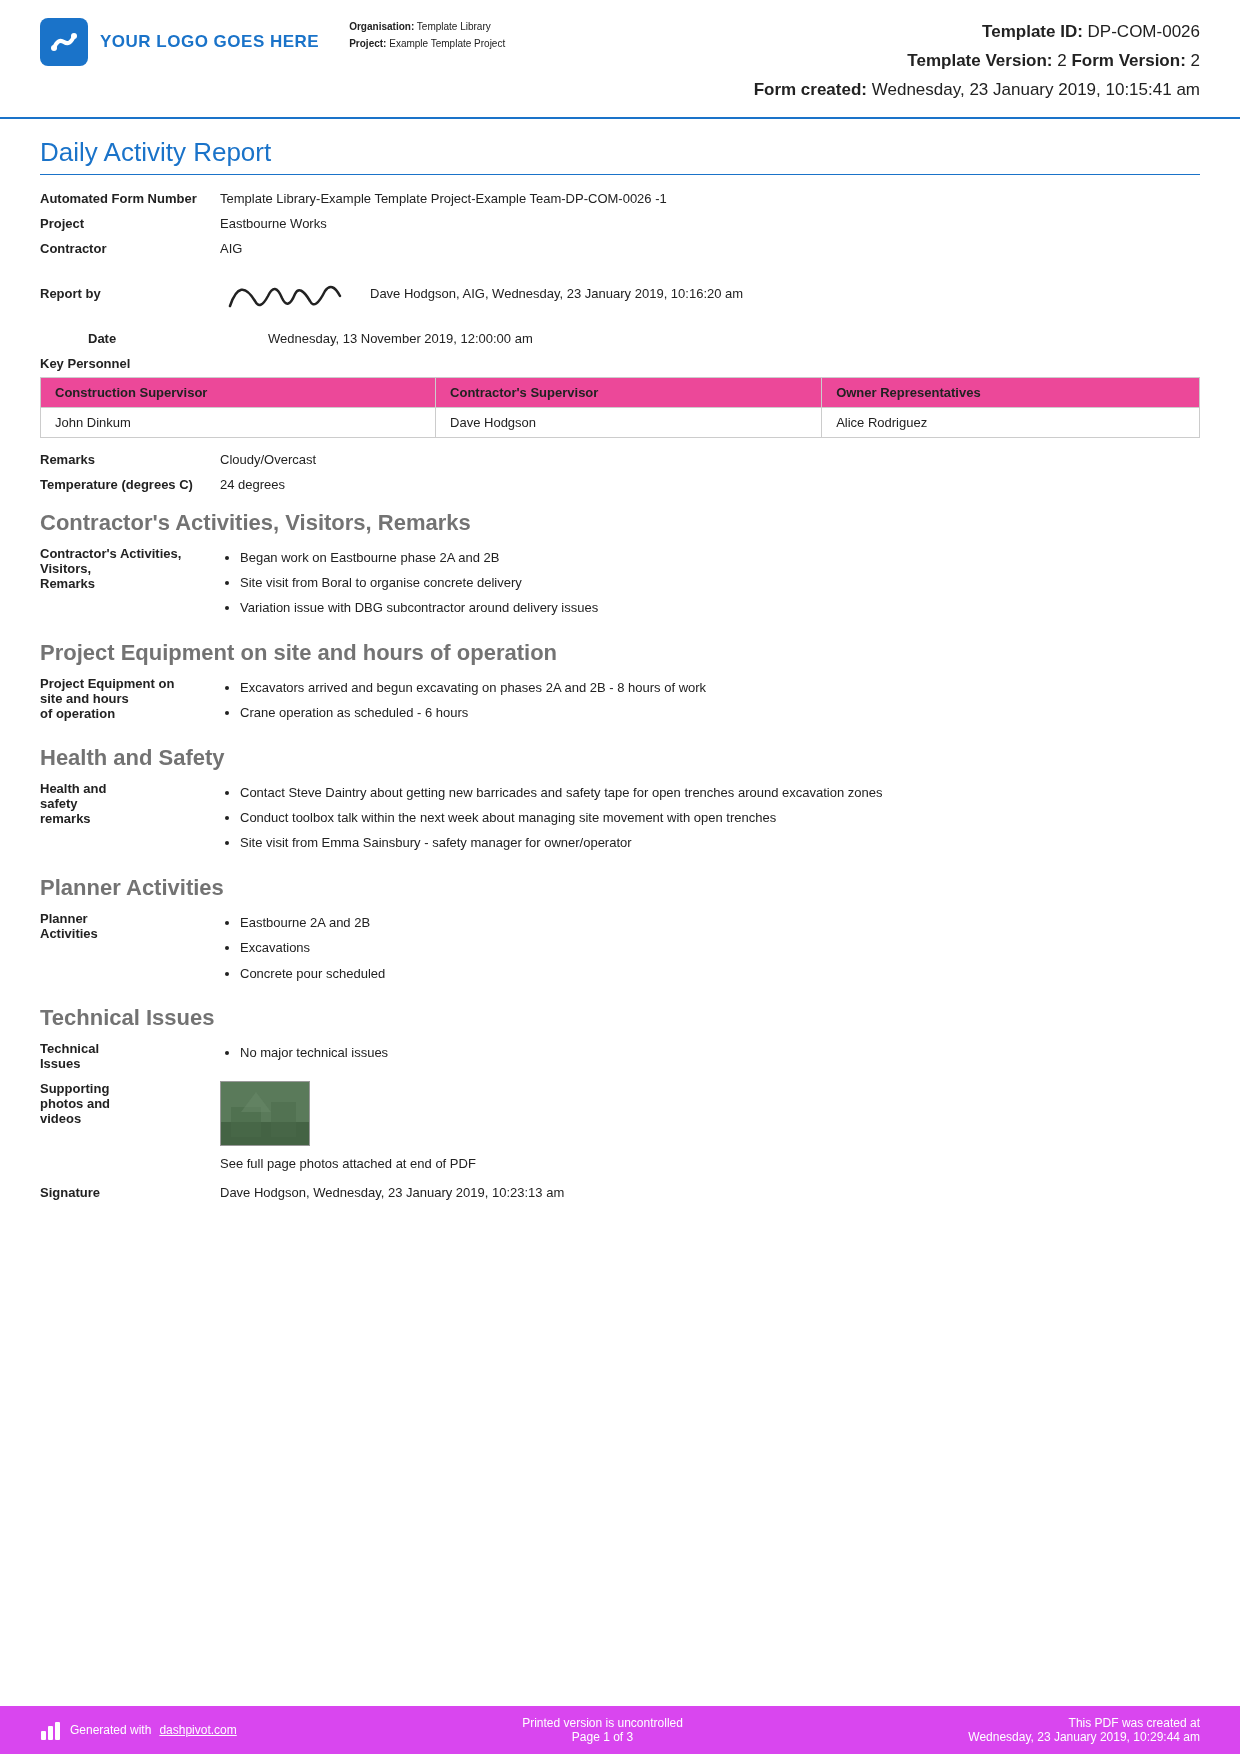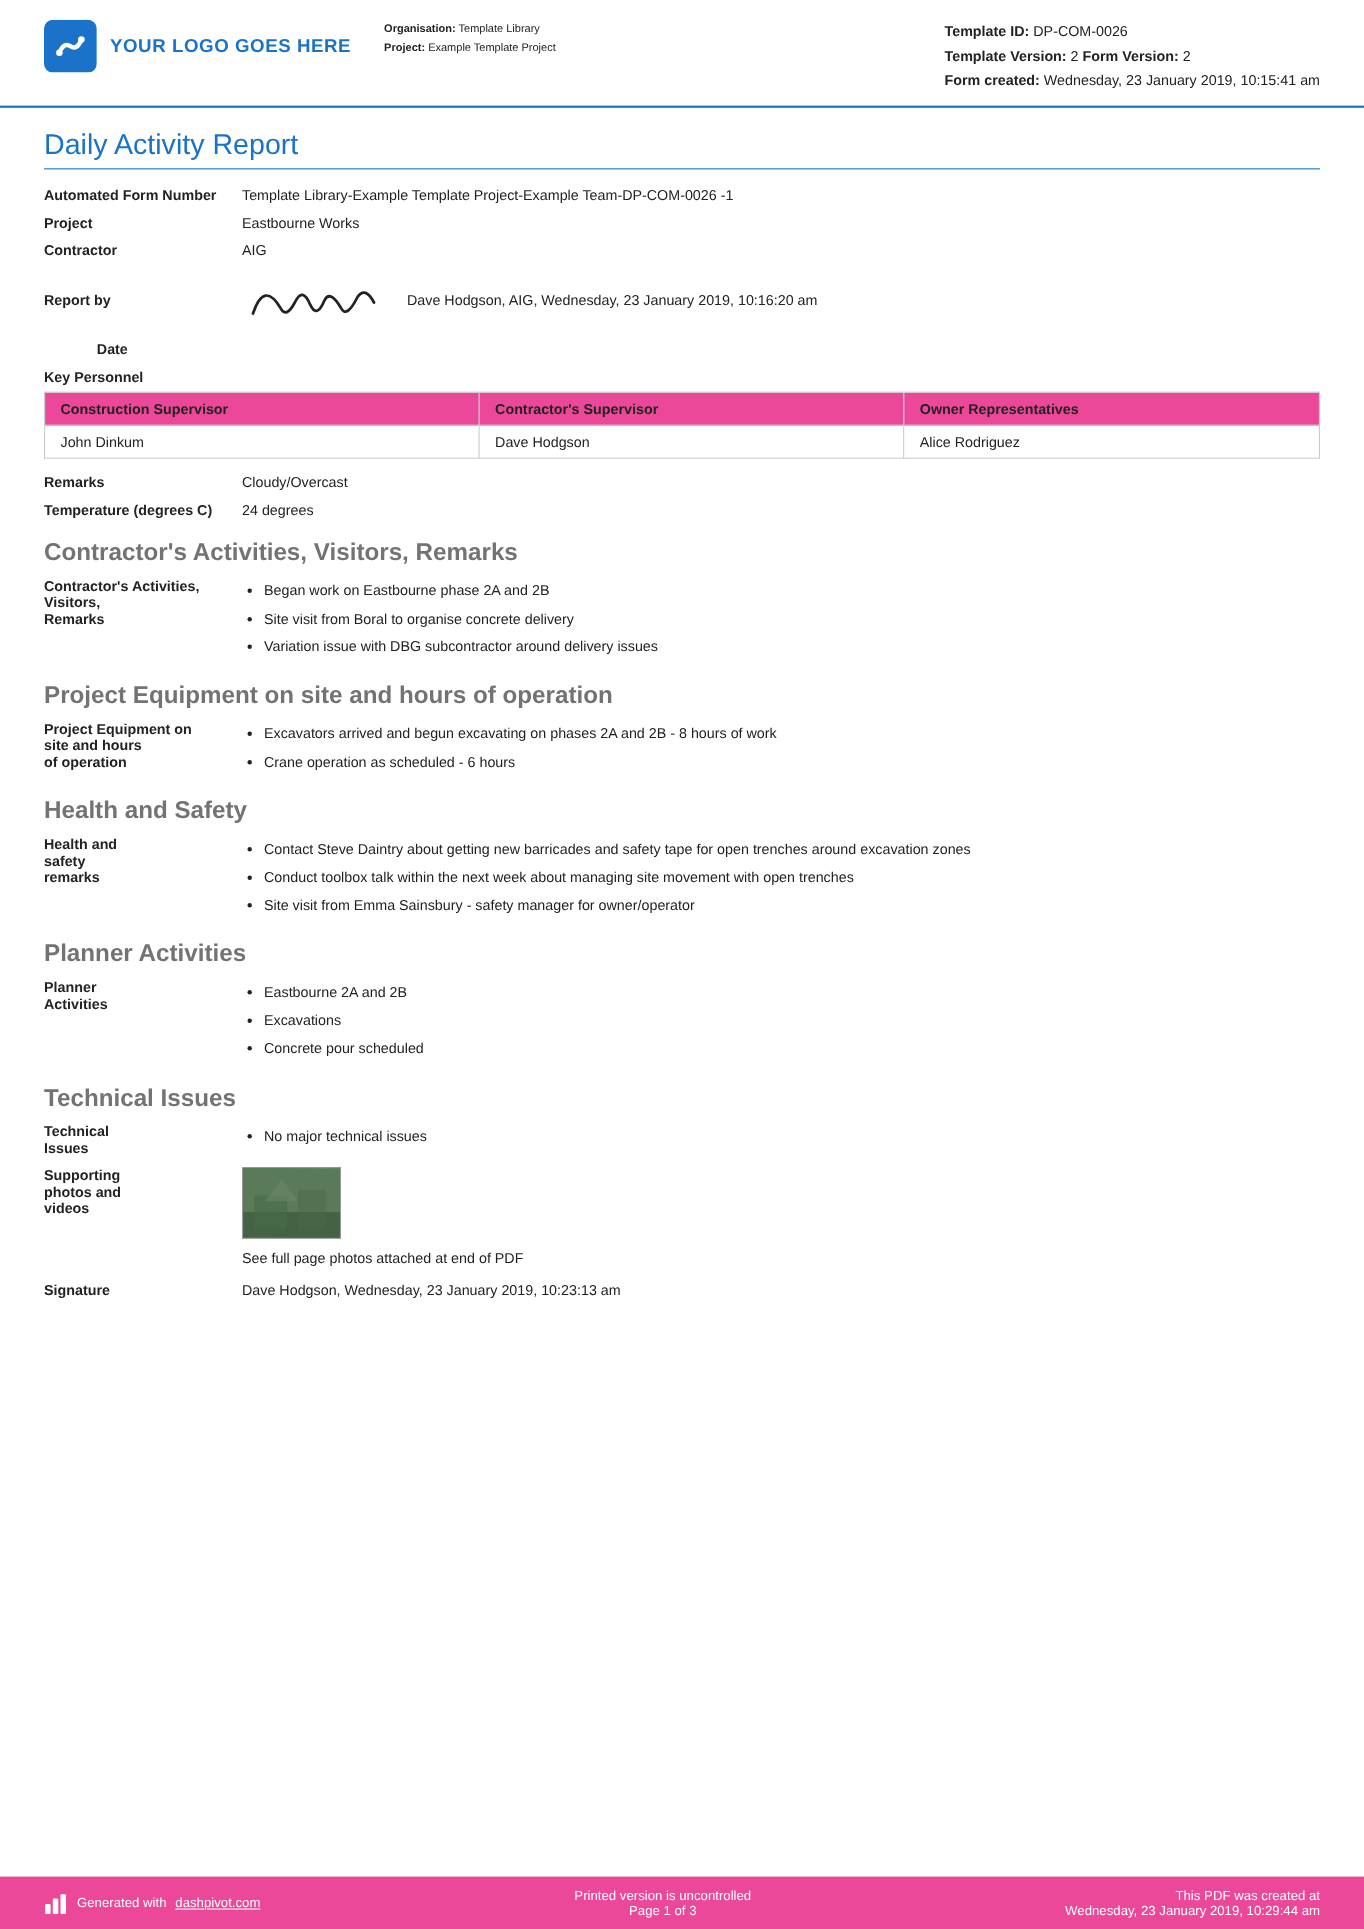--- a/index.html
+++ b/index.html
@@ -46,23 +46,23 @@
       line-height: 1.2;
     }
     .header-middle {
       flex: 1;
       font-size: 10px;
       line-height: 1.7;
     }
     .header-middle span.label { font-weight: bold; }
     .header-right {
       min-width: 320px;
-      font-size: 13px;
+      font-size: 17px;
       line-height: 1.7;
-      text-align: left;
+      text-align: right;
     }
     .header-right span.label { font-weight: bold; }
 
     
     .content {
       padding: 18px 40px 0 40px;
       flex: 1;
     }
     .report-title {
       font-size: 26px;
@@ -165,21 +165,21 @@
       background: linear-gradient(135deg, #4a7a4a 25%, #6a9a6a 50%, #3a6a3a 75%);
     }
     .photo-caption {
       font-size: 13px;
       display: block;
       margin-top: 4px;
     }
 
     
     .footer {
-      background: #ec4899;
+      background: #d946ef;
       padding: 10px 40px;
       display: flex;
       align-items: center;
       justify-content: space-between;
       margin-top: auto;
       gap: 43px;
     }
     .footer-left {
       display: flex;
       align-items: center;
@@ -285,20 +285,21 @@
           <svg class="sig-svg" viewBox="0 0 130 55" xmlns="http://www.w3.org/2000/svg">
             <path d="M10 40 Q20 10 35 35 Q40 45 48 30 Q55 15 62 32 Q68 45 75 28 Q80 18 90 35 Q95 45 105 25 Q112 15 120 30" stroke="#222" stroke-width="2.5" fill="none" stroke-linecap="round" stroke-linejoin="round"></path>
           </svg>
           <span>Dave Hodgson, AIG, Wednesday, 23 January 2019, 10:16:20 am</span>
         </div>
       </div>
     </div>
 
     <div class="field-row" style="margin-top:8px;padding-left:48px;">
       <span class="field-label">Date</span>
+      <span class="field-value">Wednesday, 13 November 2019, 12:00:00 am</span>
     </div>
 
     <div class="key-personnel-label" style="margin-top:10px;">Key Personnel</div>
     <table class="personnel-table">
       <thead>
         <tr>
           <th>Construction Supervisor</th>
           <th>Contractor's Supervisor</th>
           <th>Owner Representatives</th>
         </tr>

